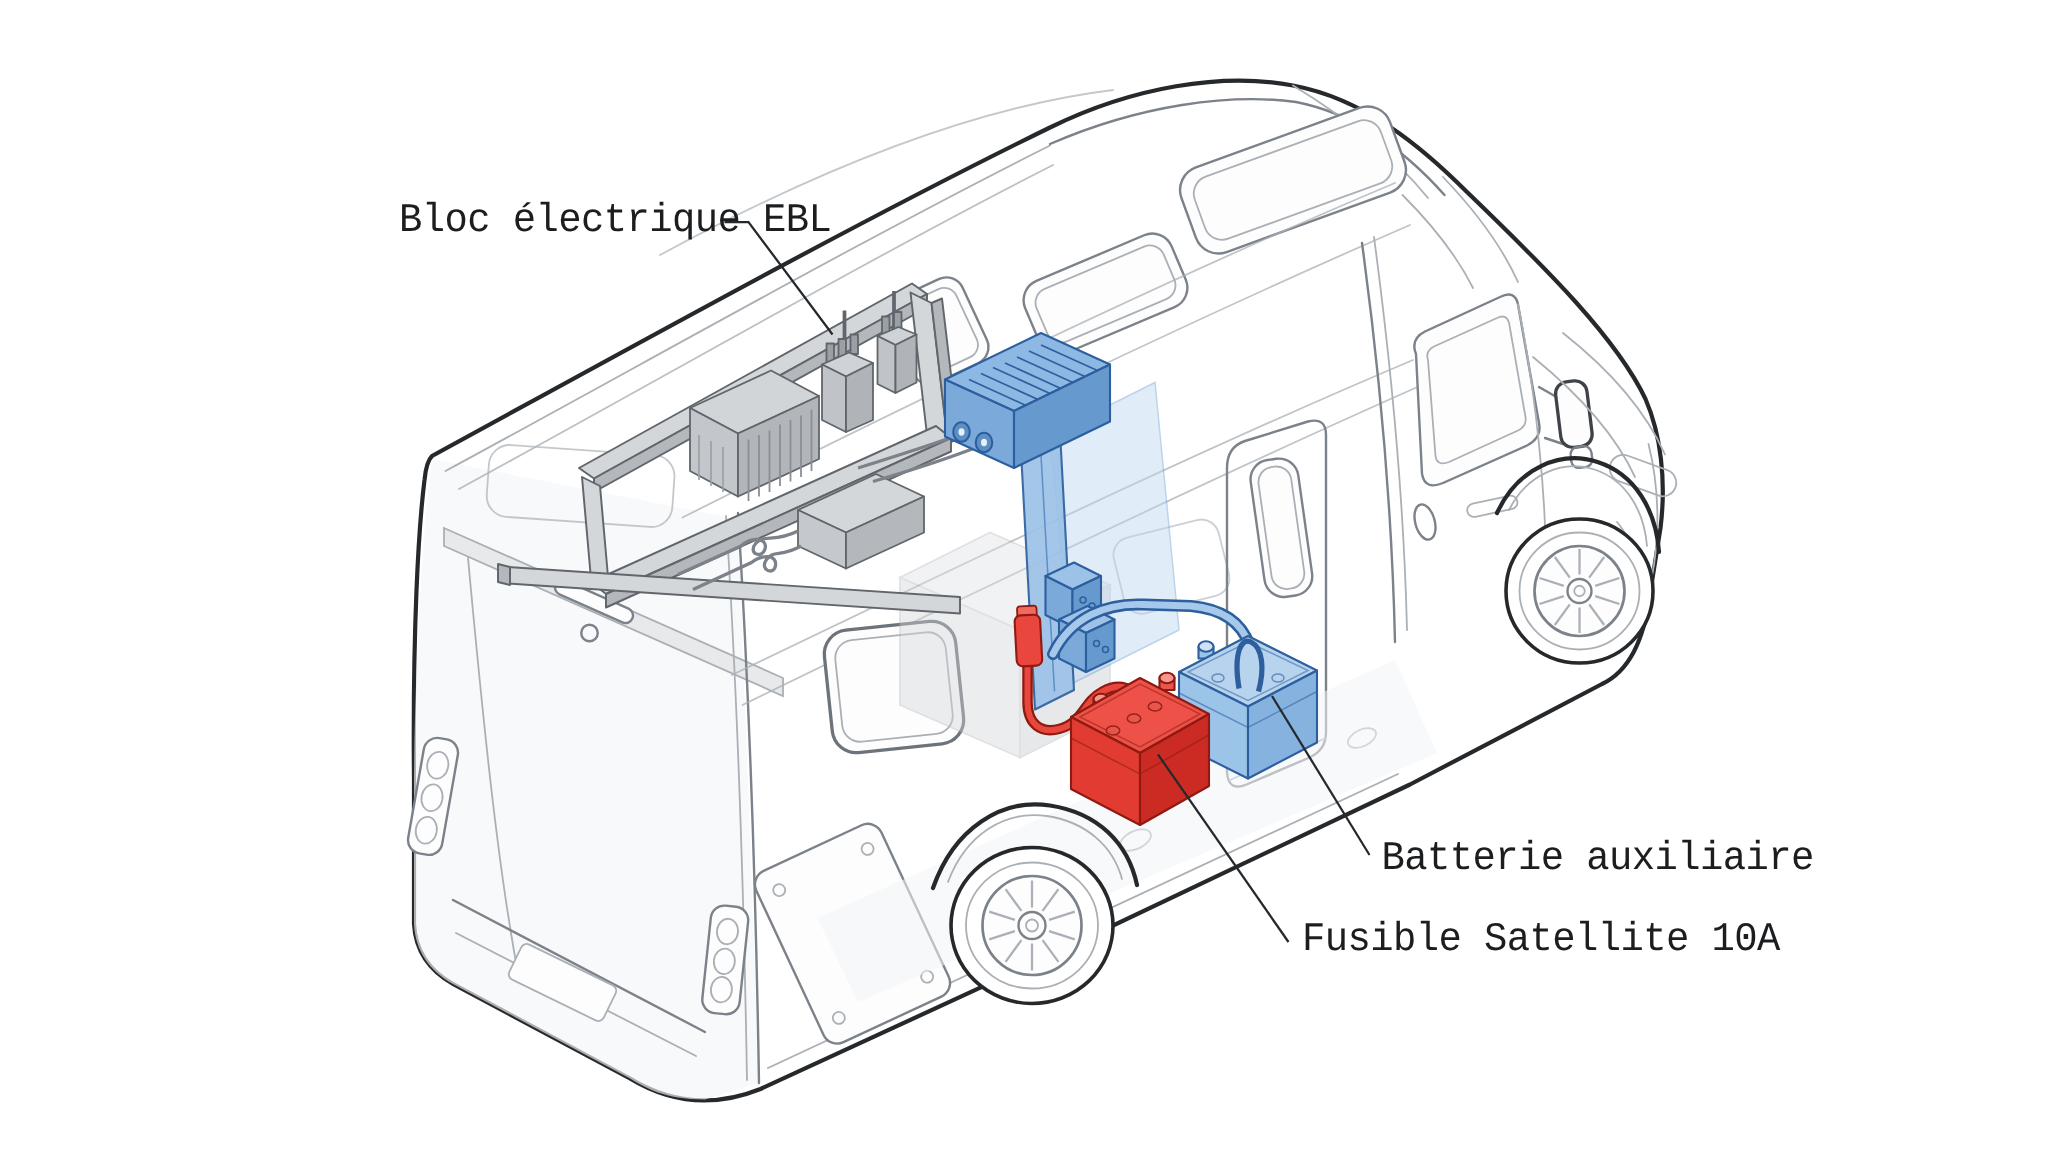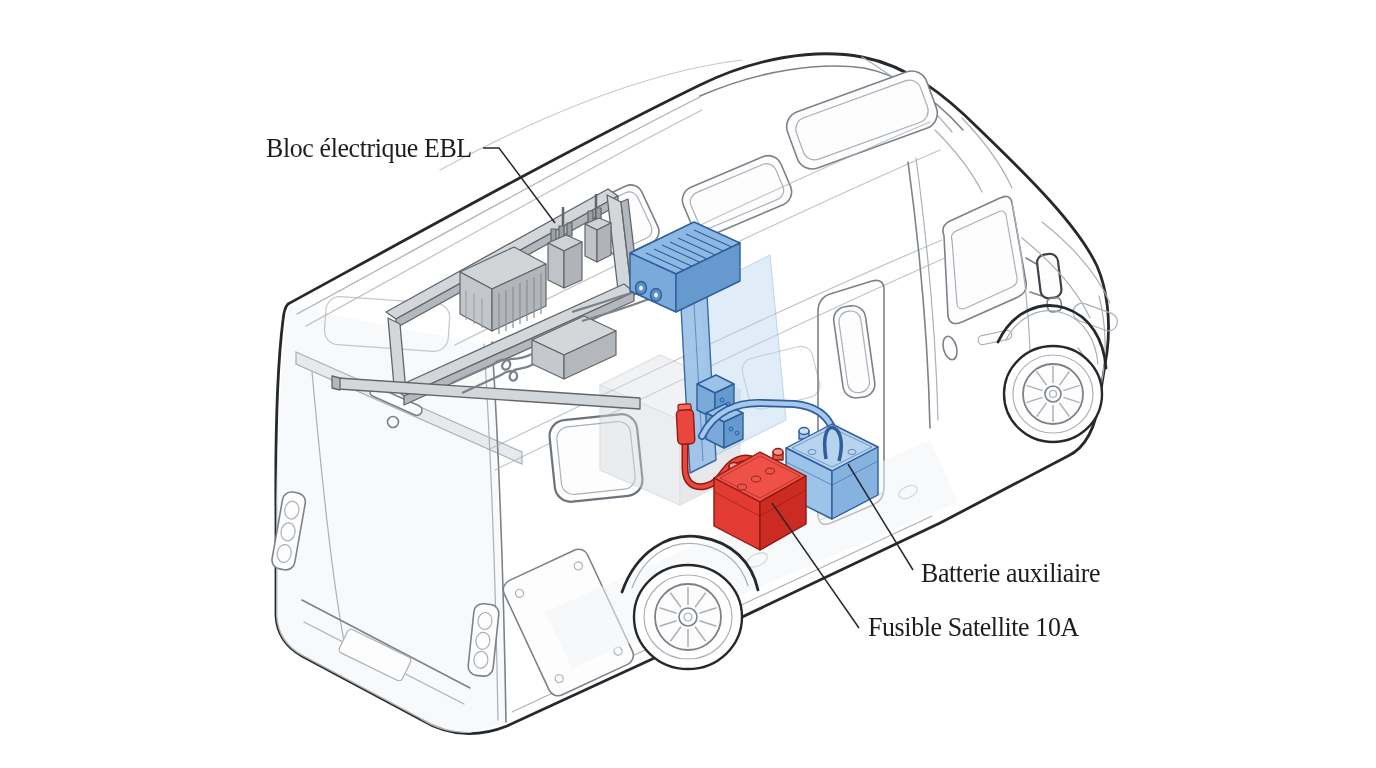--- a/index.html
+++ b/index.html
@@ -1,17 +1,17 @@
 <!DOCTYPE html>
 <html style="--background: #ffffff; --outline: #26292c; --line-mid: #7c828a; --line-light: #aab0b6; --gray-fill: #d4d7da; --gray-dark: #b4b8bc; --gray-stroke: #60666c; --blue-fill: #a6c8ea; --blue-mid: #7aa9da; --blue-dark: #6699ce; --blue-stroke: #2d5f9e; --blue-translucent: #bcd6f0; --red-fill: #e9473d; --red-dark: #cb2b22; --red-stroke: #8e1a12; --label-text: #1b1d1f;"><head>
 <meta charset="utf-8">
 <style>
   html,body{margin:0;padding:0;background:#fff;}
   .stage{position:relative;width:1376px;height:768px;background:var(--background,#fff);overflow:hidden;
-         font-family:Liberation Serif, serif;}
+         font-family:Liberation Mono, monospace;}
   svg{position:absolute;left:0;top:0;}
   
   .ol{stroke:var(--outline);stroke-width:2.8;fill:none;stroke-linecap:round;stroke-linejoin:round}
   .ml{stroke:var(--line-mid);stroke-width:1.6;fill:none;stroke-linecap:round;stroke-linejoin:round}
   .tl{stroke:var(--line-light);stroke-width:1.2;fill:none;stroke-linecap:round;stroke-linejoin:round}
   .white{fill:#fdfdfe}
   .gbeam{fill:var(--gray-fill);stroke:var(--gray-stroke);stroke-width:1.3;stroke-linejoin:round}
   .gdark{fill:var(--gray-dark);stroke:var(--gray-stroke);stroke-width:1.3;stroke-linejoin:round}
   .gcomp{stroke:var(--gray-stroke);stroke-width:1.2;stroke-linejoin:round}
   .bl{stroke:var(--blue-stroke);stroke-width:1.4;stroke-linejoin:round}

